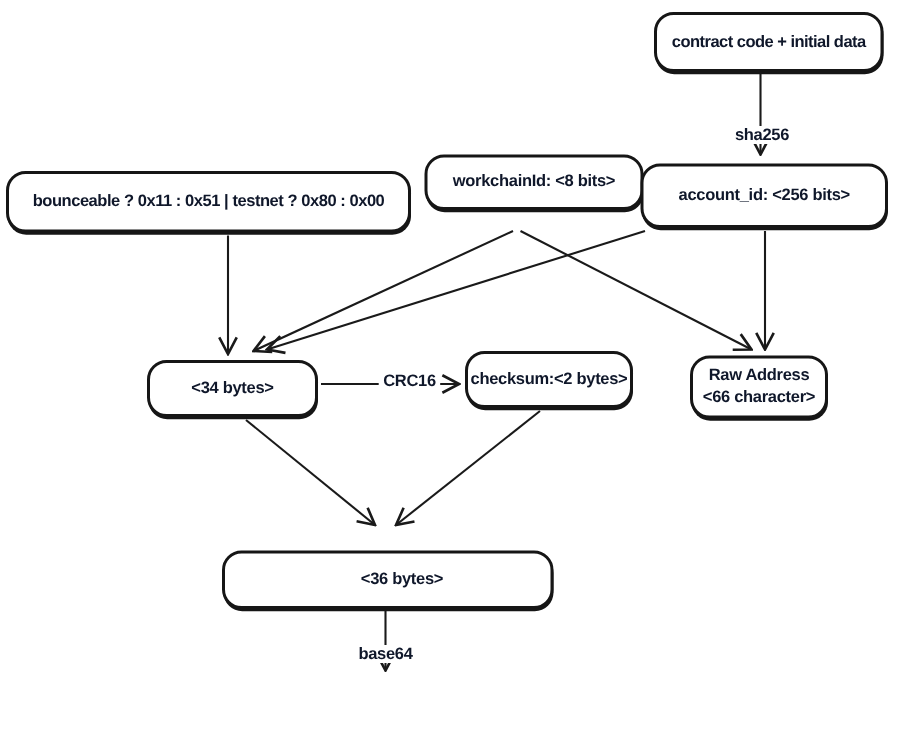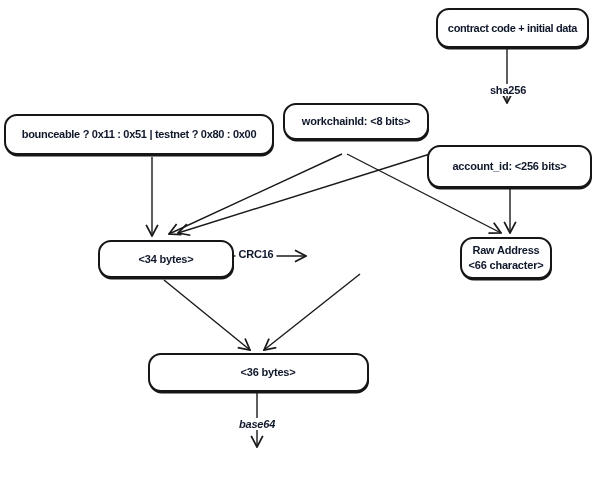--- a/index.html
+++ b/index.html
@@ -72,38 +72,41 @@
   </div>
 
   <div class="node" style="left:4px;top:114px;width:270px;height:41px;letter-spacing:-0.3px;">
     <span>bounceable ? 0x11 : 0x51 | testnet ? 0x80 : 0x00</span>
   </div>
 
   <div class="node" style="left:283px;top:103px;width:146px;height:37px;">
     <span>workchainId: &lt;8 bits&gt;</span>
   </div>
 
-  <div class="node" style="left:427px;top:109px;width:165px;height:43px;margin-top:36px;">
+  <div class="node" style="left:427px;top:109px;width:165px;height:43px;">
     <span>account_id: &lt;256 bits&gt;</span>
   </div>
 
-  <div class="node" style="left:98px;top:240px;width:136px;height:38px;">
+  <div class="node" style="left:98px;top:240px;width:114px;height:38px;">
     <span>&lt;34 bytes&gt;</span>
   </div>
 
+  <div class="node" style="left:310px;top:234px;width:112px;height:38px;">
+    <span>checksum:&lt;2 bytes&gt;</span>
+  </div>
 
   <div class="node" style="left:460px;top:237px;width:92px;height:42px;">
     <span>Raw Address</span>
     <span>&lt;66 character&gt;</span>
   </div>
 
-  <div class="node" style="left:148px;top:353px;width:221px;height:39px;padding-left:19px;">
+  <div class="node" style="left:148px;top:367px;width:221px;height:39px;padding-left:19px;">
     <span>&lt;36 bytes&gt;</span>
   </div>
 
 
   <div class="edge-label" style="left:508px;top:78px;margin-top:12px;">sha256</div>
 
-  <div class="edge-label" style="left:256px;top:254px;">CRC16</div>
+  <div class="edge-label" style="left:273px;top:254px;">CRC16</div>
 
-  <div class="edge-label" style="left:257px;top:424px;font-style:italic;">base64</div>
+  <div class="edge-label" style="left:257px;top:436px;">base64</div>
 
 </div>
 
 </body></html>

